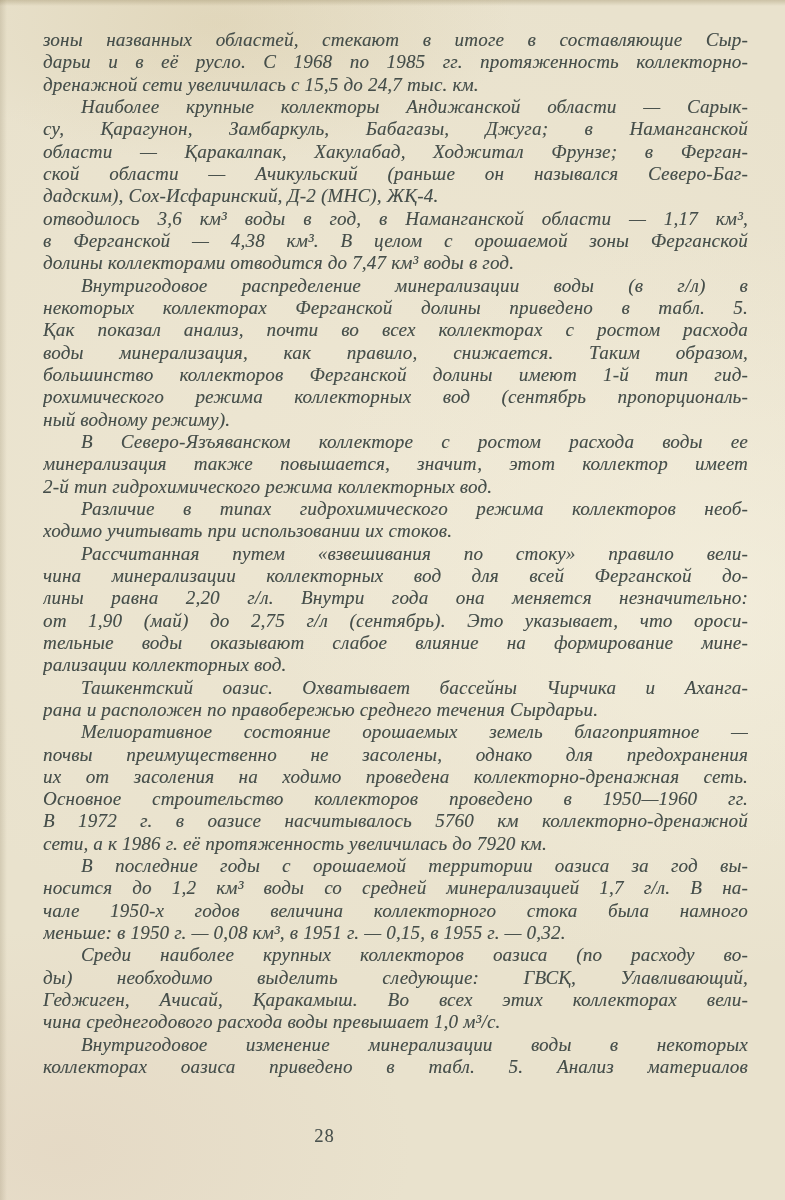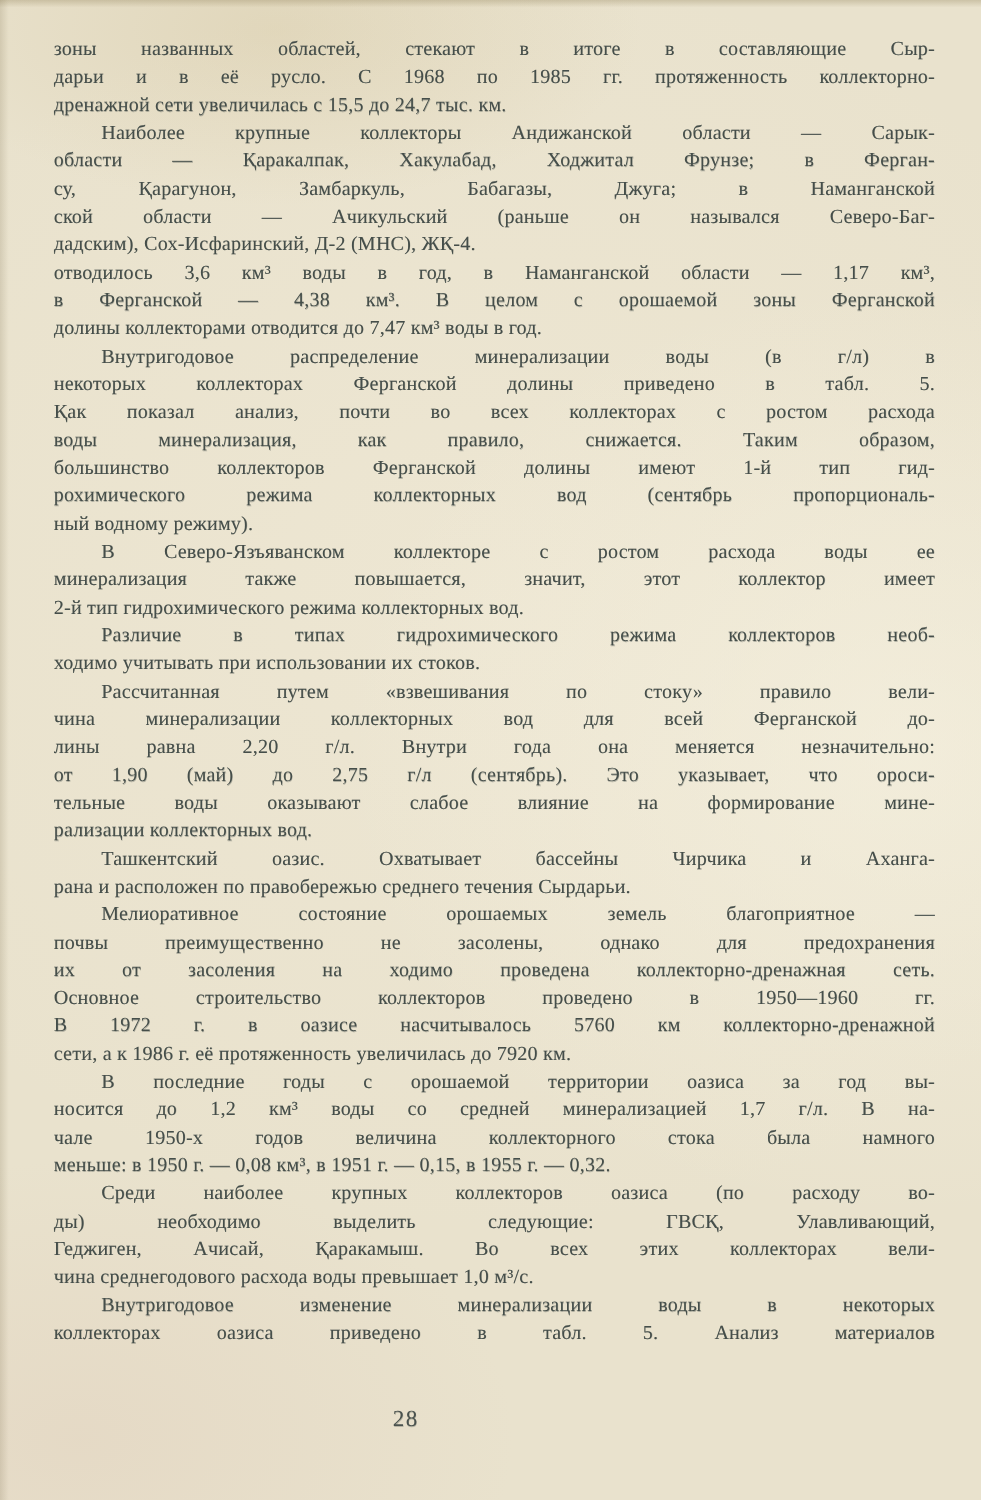--- a/index.html
+++ b/index.html
@@ -26,23 +26,24 @@
       radial-gradient(ellipse 600px 500px at 92% 50%, rgba(248,244,228,0.55), rgba(248,244,228,0) 75%),
       radial-gradient(ellipse 700px 600px at 50% 40%, rgba(240,233,214,0.6), rgba(240,233,214,0) 85%),
       #e9e2cd;
   }
   .body-text {
     position: absolute;
     left: 43px;
     top: 29px;
     width: 705px;
     color: #454e4a;
-    font-size: 16px;
+    font-size: 19px;
     letter-spacing: 0.2px;
     text-shadow: 0.3px 0.3px 0.4px rgba(69,78,74,0.35);
+    font-style: italic;
   }
   .line {
     height: 22.33px;
     line-height: 22.33px;
     white-space: normal;
     text-align: justify;
     text-align-last: justify;
     overflow: hidden;
   }
   .line.indent {
@@ -66,22 +67,22 @@
 </style>
 </head>
 <body>
 
 <div class="page">
   <div class="body-text">
       <div class="line">зоны названных областей, стекают в итоге в составляющие Сыр-</div>
       <div class="line">дарьи и в её русло. С 1968 по 1985 гг. протяженность коллекторно-</div>
       <div class="line endline">дренажной сети увеличилась с 15,5 до 24,7 тыс. км.</div>
       <div class="line indent">Наиболее крупные коллекторы Андижанской области — Сарык-</div>
+      <div class="line">су, Қарагунон, Замбаркуль, Бабагазы, Джуга;  в Наманганской</div>
       <div class="line">области — Қаракалпак, Хакулабад, Ходжитал Фрунзе; в Ферган-</div>
-      <div class="line">су, Қарагунон, Замбаркуль, Бабагазы, Джуга;  в Наманганской</div>
       <div class="line">ской области — Ачикульский (раньше он назывался Северо-Баг-</div>
       <div class="line endline">дадским), Сох-Исфаринский, Д-2 (МНС), ЖҚ-4.</div>
       <div class="line">отводилось 3,6 км³ воды в год, в Наманганской области — 1,17 км³,</div>
       <div class="line">в Ферганской — 4,38 км³. В целом с орошаемой зоны Ферганской</div>
       <div class="line endline">долины коллекторами отводится до 7,47 км³ воды в год.</div>
       <div class="line indent">Внутригодовое распределение минерализации воды (в г/л) в</div>
       <div class="line">некоторых коллекторах Ферганской долины приведено в табл. 5.</div>
       <div class="line">Қак показал анализ, почти во всех коллекторах с ростом расхода</div>
       <div class="line">воды минерализация, как правило, снижается.  Таким образом,</div>
       <div class="line">большинство коллекторов Ферганской долины имеют 1-й тип гид-</div>

